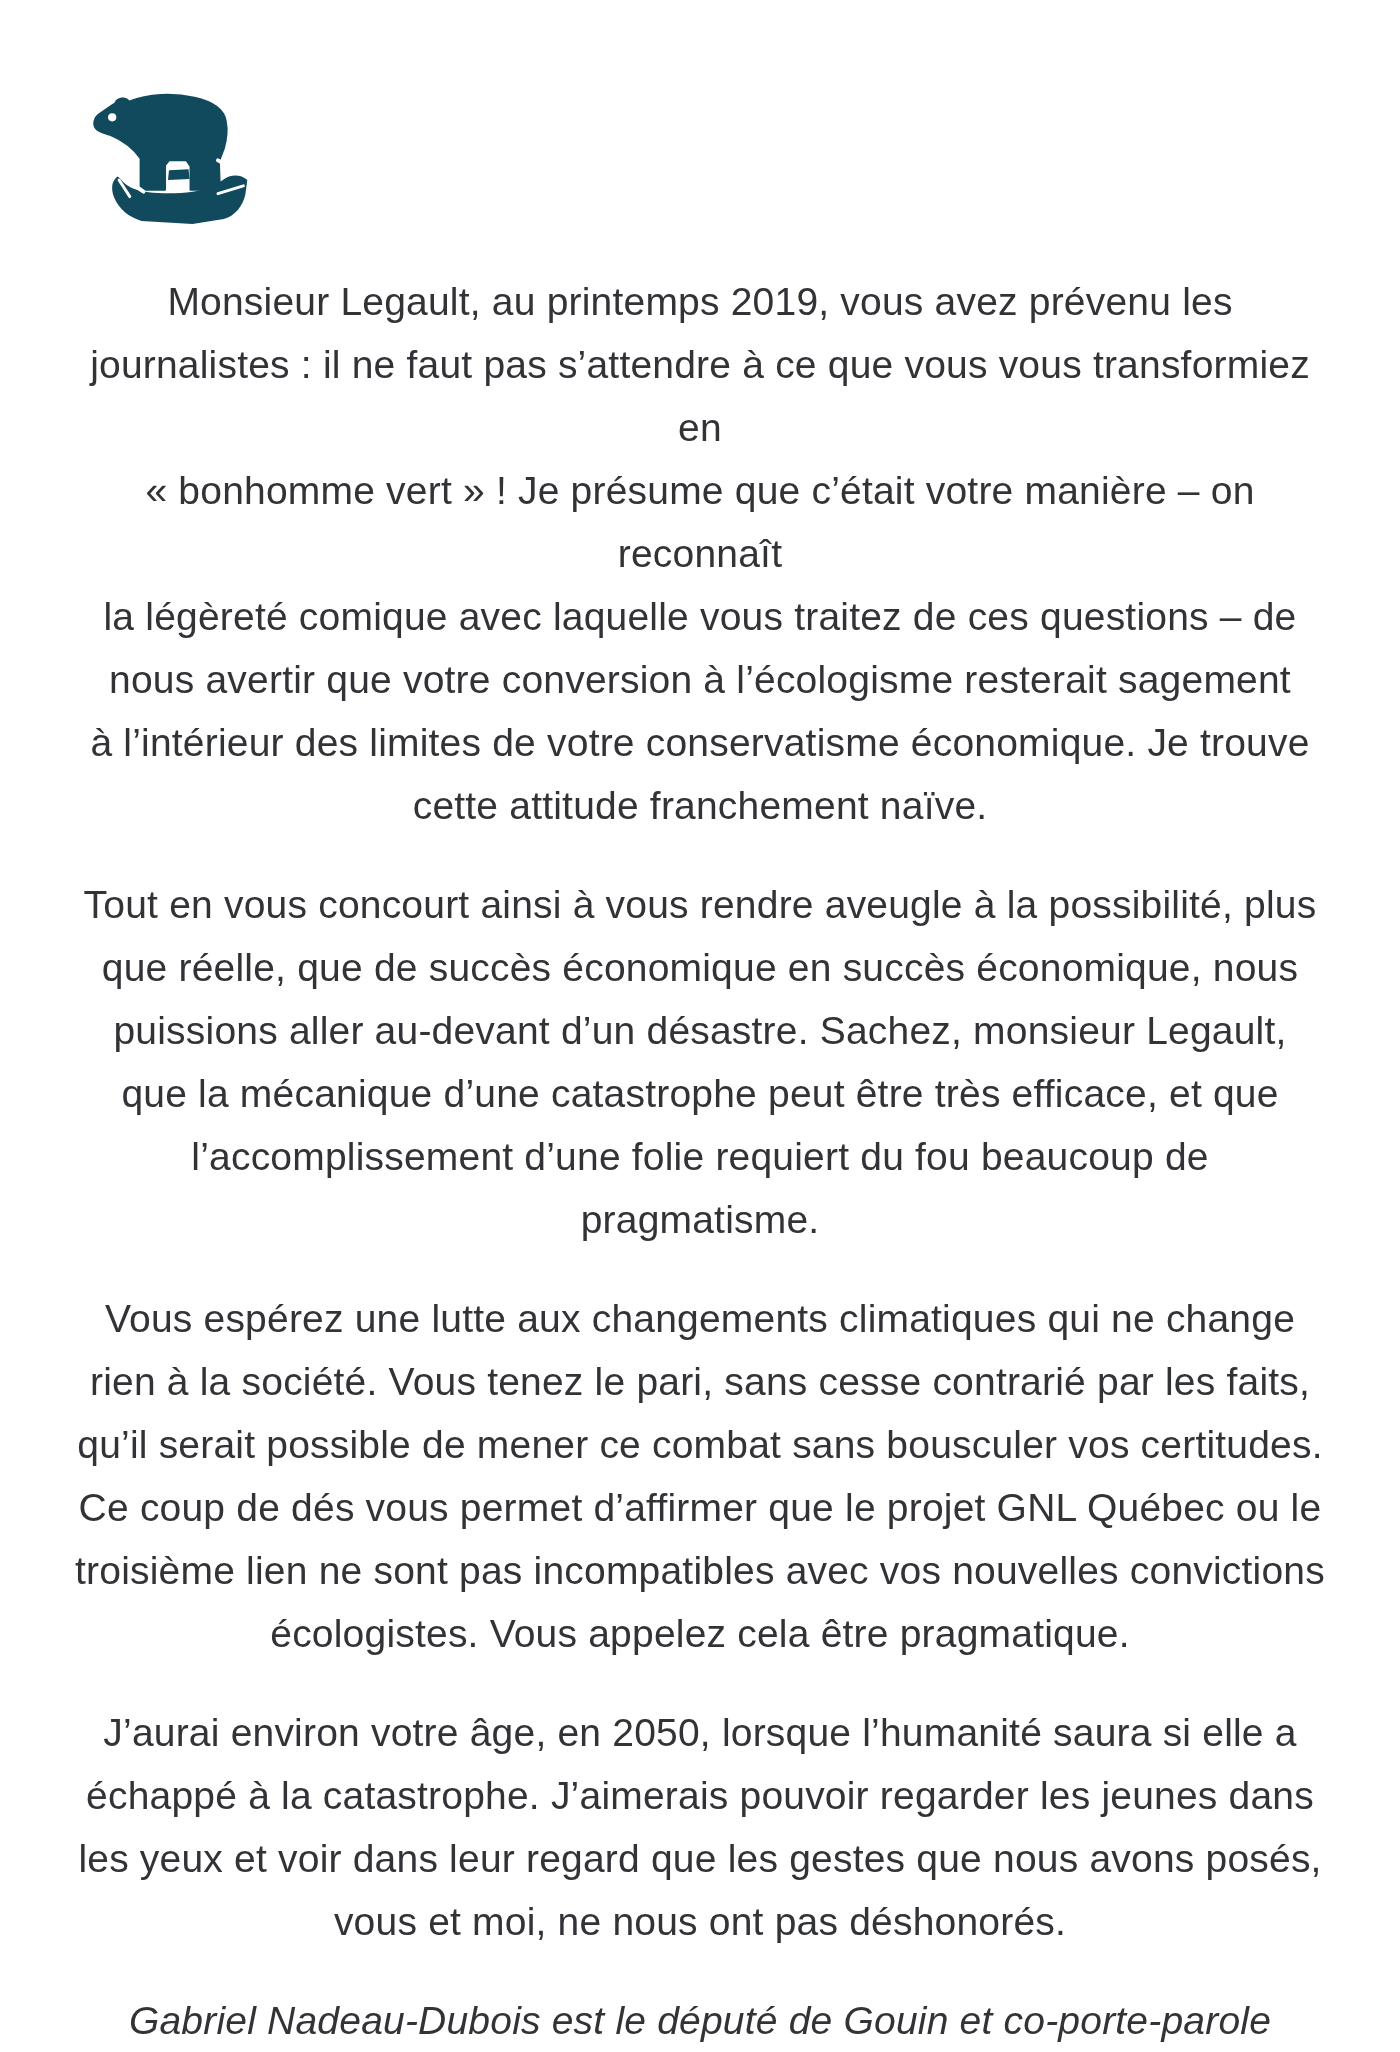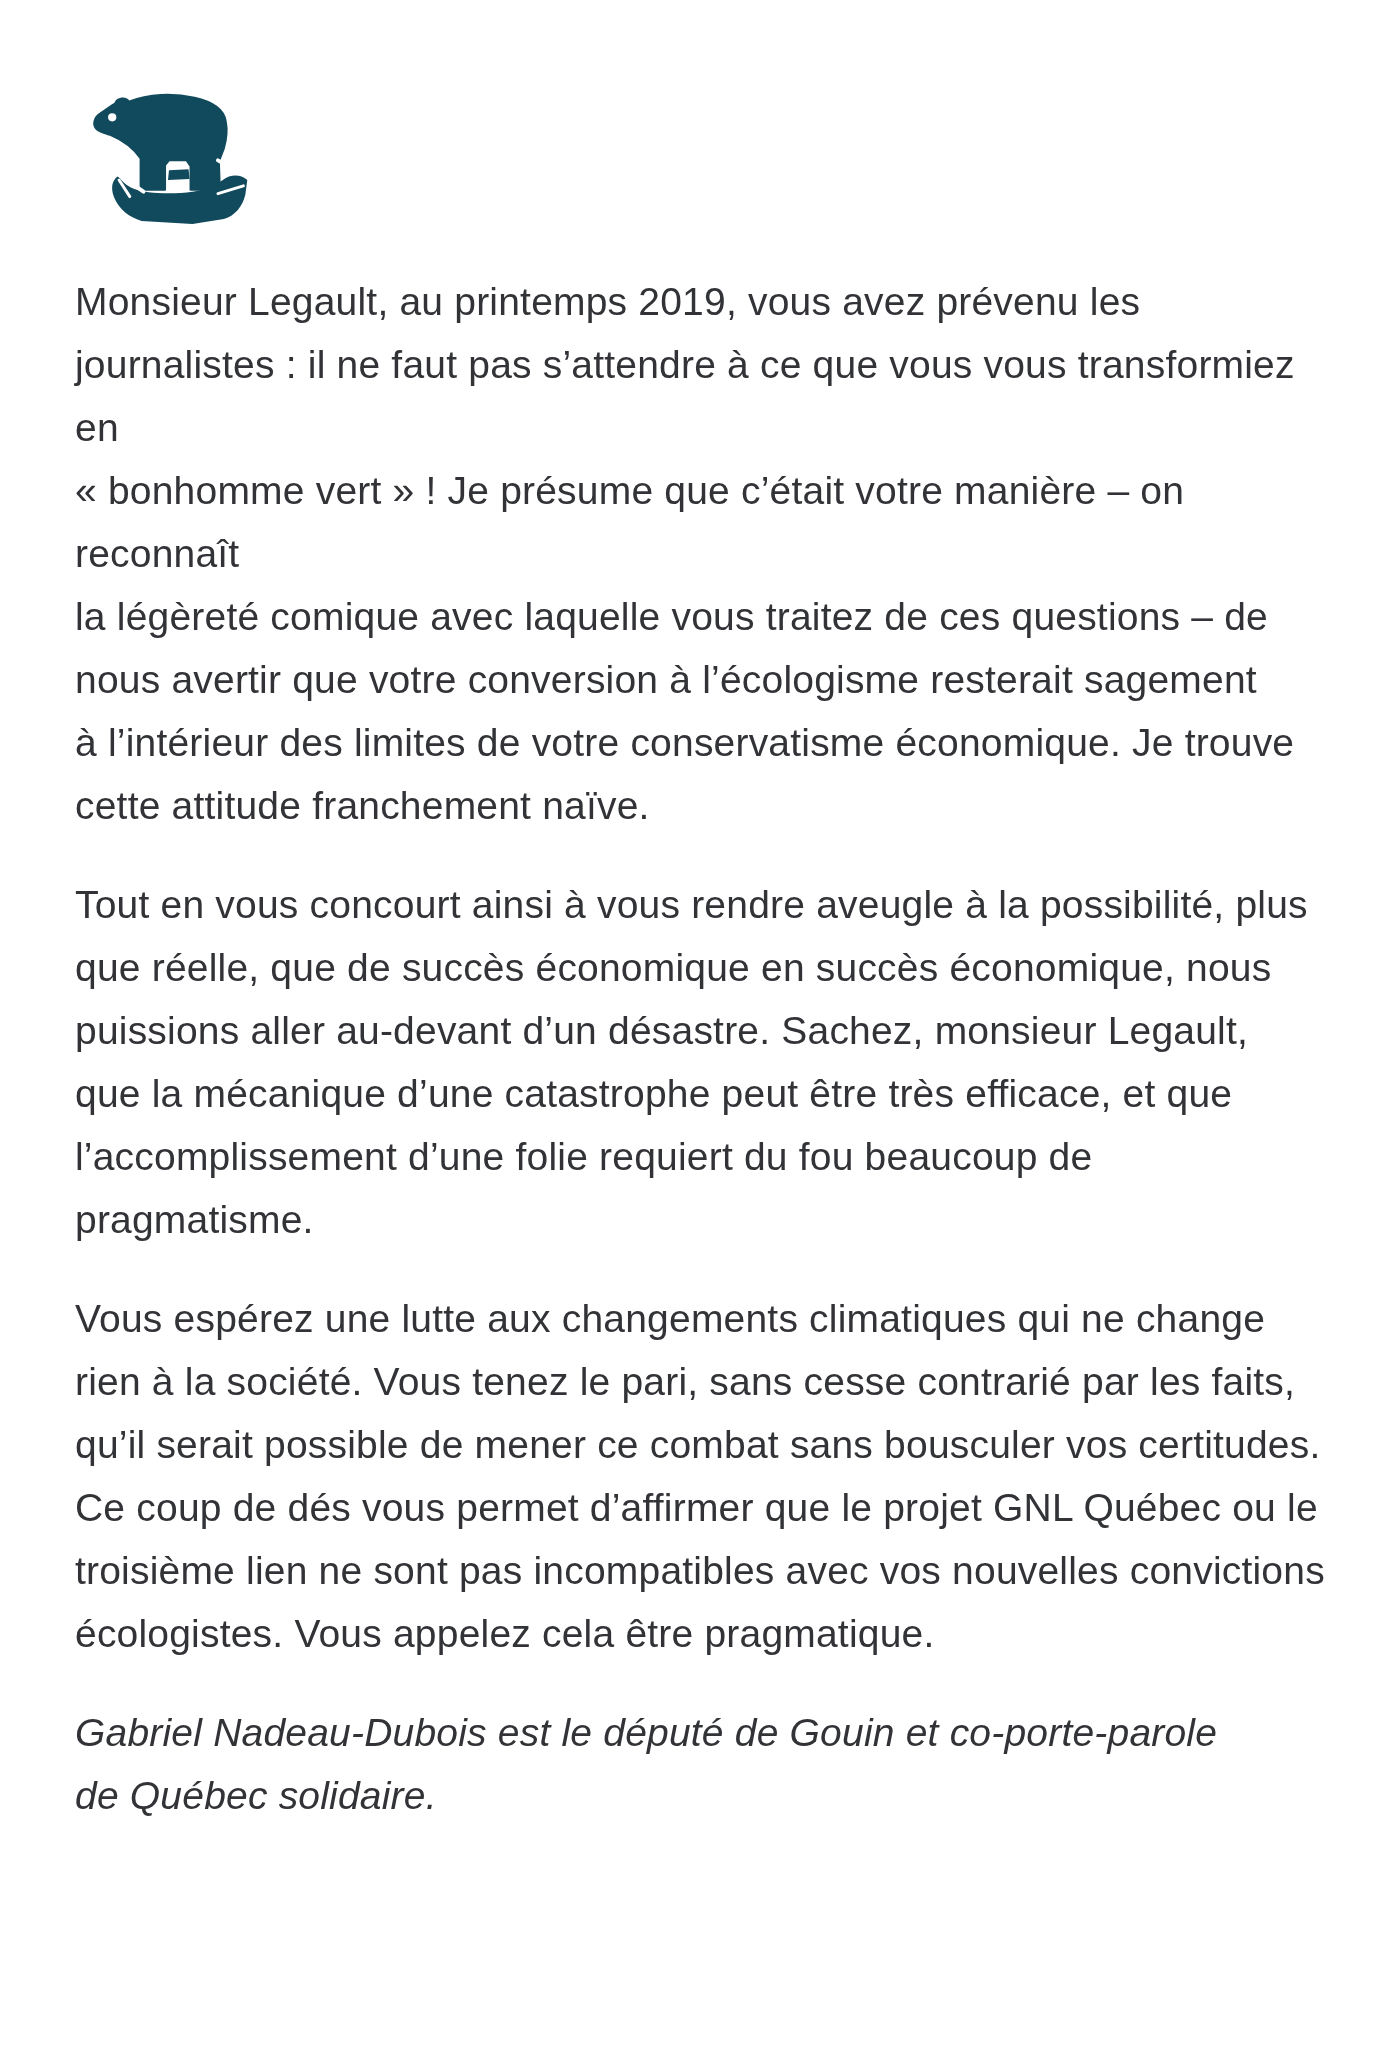--- a/index.html
+++ b/index.html
@@ -11,20 +11,21 @@
     height: 2052px;
     background: #ffffff;
     font-family: "Liberation Sans", sans-serif;
     overflow: hidden;
   }
   .page {
     box-sizing: border-box;
     width: 1400px;
     height: 1568px;
     padding: 78px 75px 0 75px;
+    text-align: center;
   }
   .logo-wrap {
     width: 186px;
     height: 152px;
     margin: 0 0 40px 0;
   }
   .logo-wrap svg {
     display: block;
     width: 186px;
     height: 152px;
@@ -111,17 +112,21 @@
 que réelle, que de succès économique en succès économique, nous
 puissions aller au-devant d’un désastre. Sachez, monsieur Legault,
 que la mécanique d’une catastrophe peut être très efficace, et que
 l’accomplissement d’une folie requiert du fou beaucoup de pragmatisme.</p>
     <p>Vous espérez une lutte aux changements climatiques qui ne change
 rien à la société. Vous tenez le pari, sans cesse contrarié par les faits,
 qu’il serait possible de mener ce combat sans bousculer vos certitudes.
 Ce coup de dés vous permet d’affirmer que le projet GNL Québec ou le
 troisième lien ne sont pas incompatibles avec vos nouvelles convictions
 écologistes. Vous appelez cela être pragmatique.</p>
+    <p>J’aurai environ votre âge, en 2050, lorsque l’humanité saura si elle a
+échappé à la catastrophe. J’aimerais pouvoir regarder les jeunes dans
+les yeux et voir dans leur regard que les gestes que nous avons posés,
+vous et moi, ne nous ont pas déshonorés.</p>
     <p class="byline">Gabriel Nadeau-Dubois est le député de Gouin et co-porte-parole
 de Québec solidaire.</p>
   </article>
 
 </div>
 
 </body></html>

